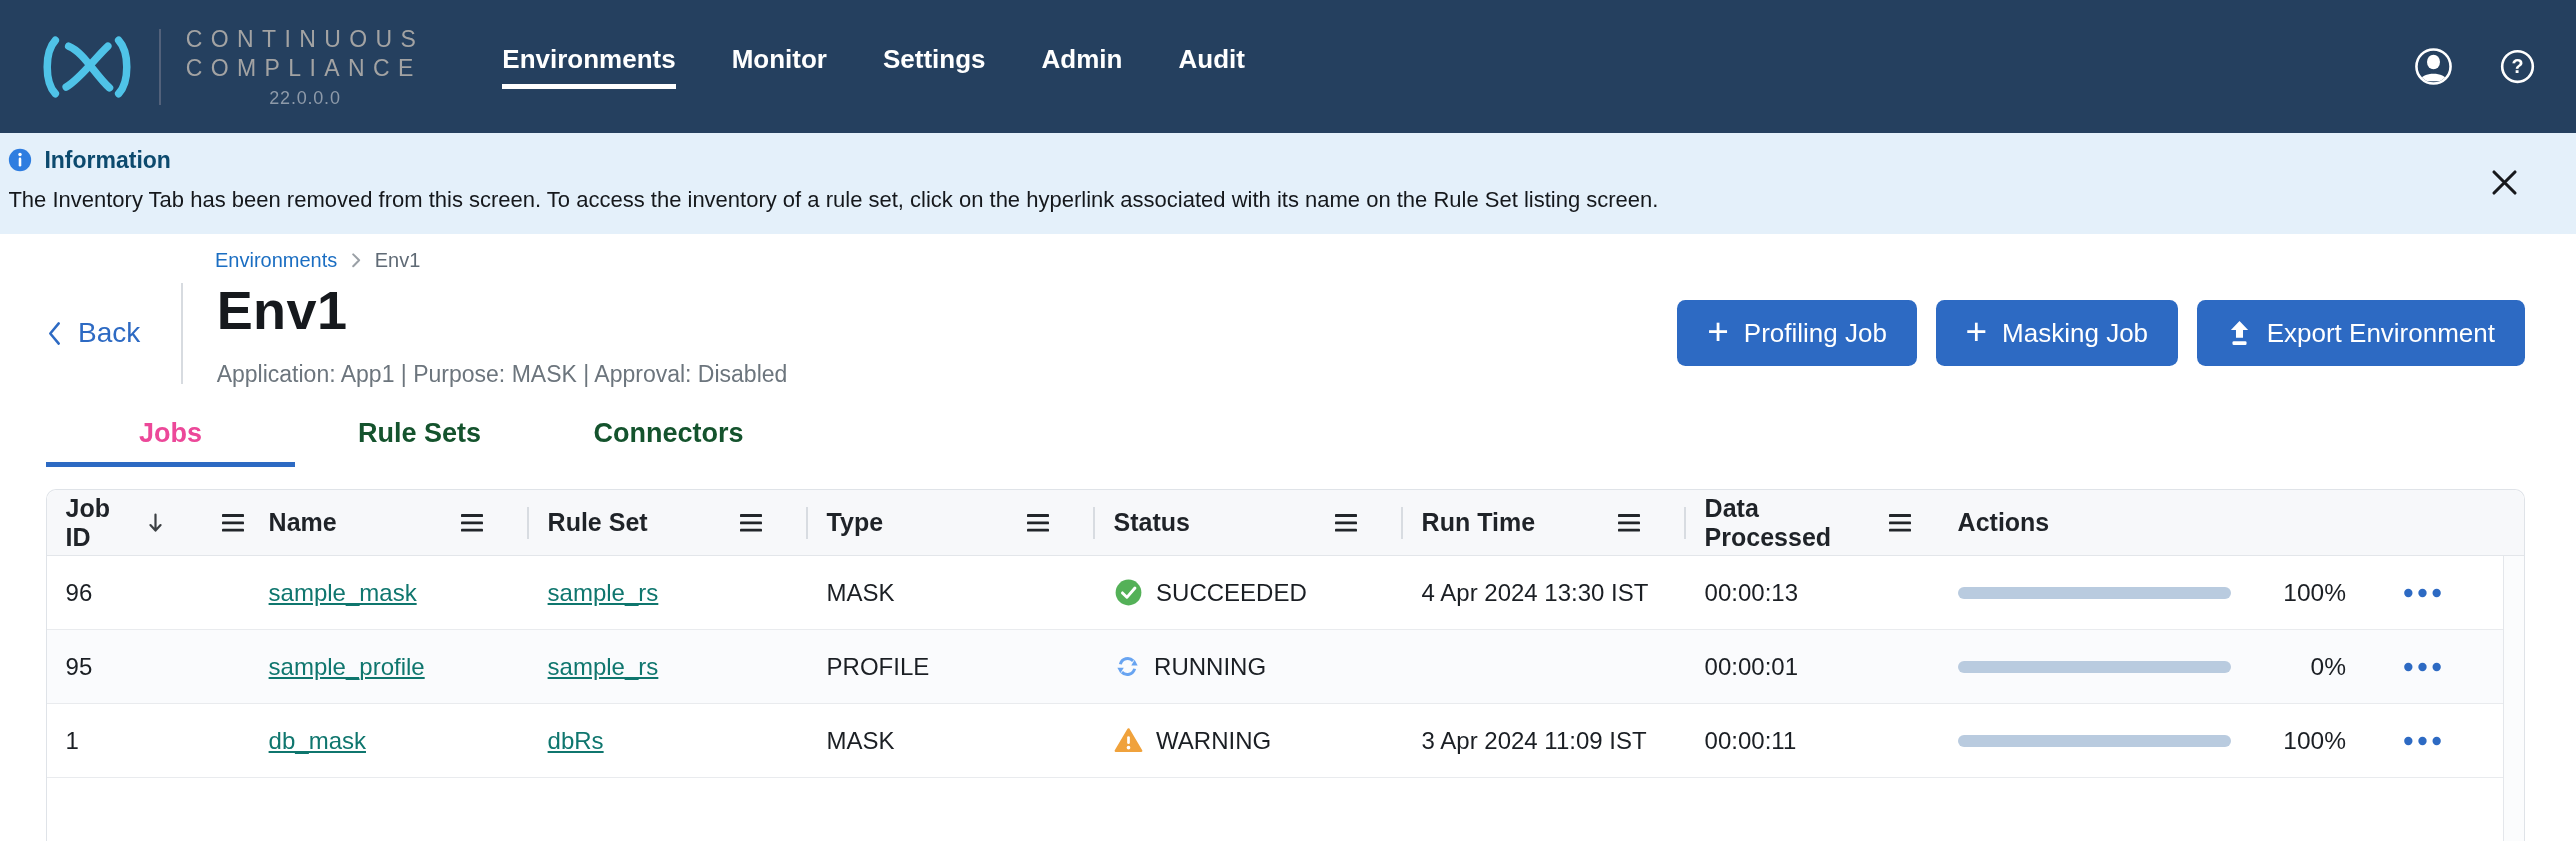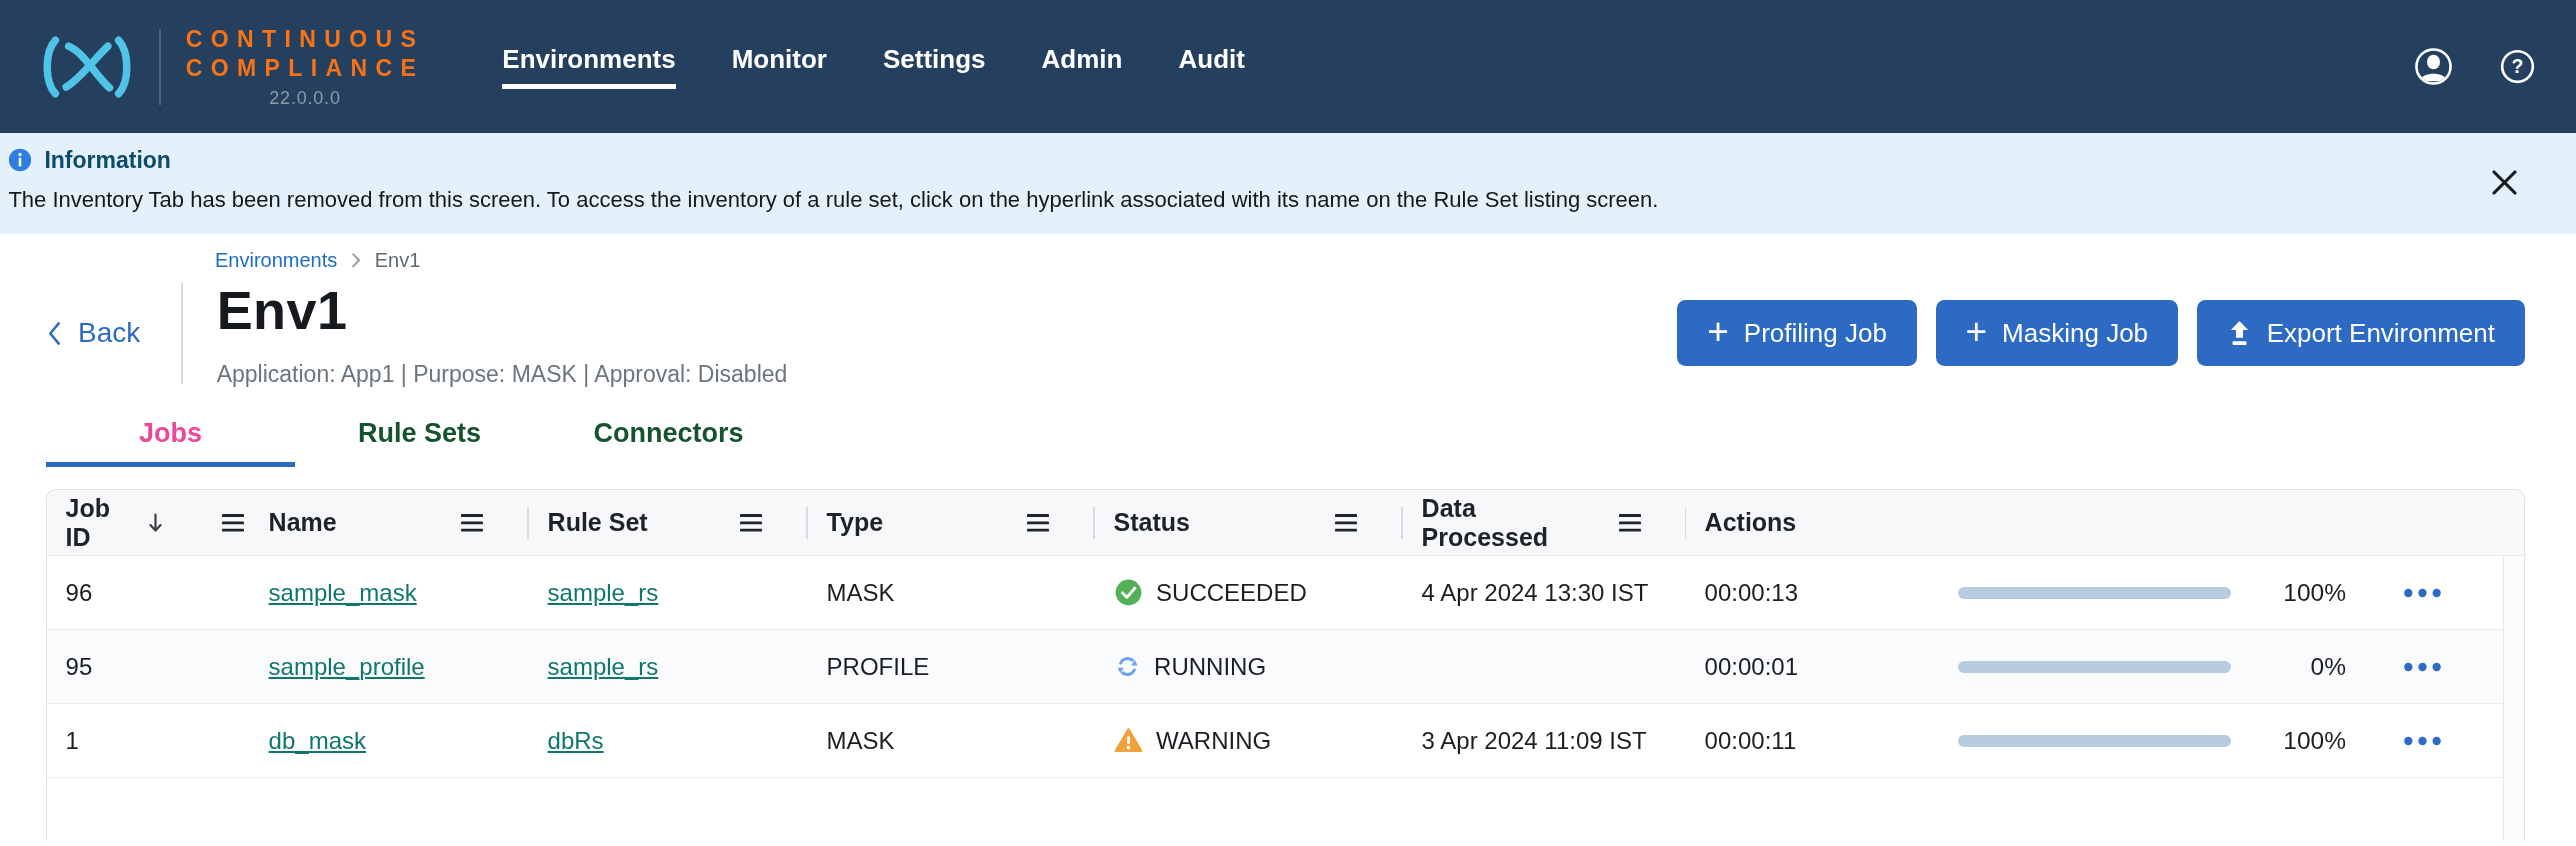--- a/index.html
+++ b/index.html
@@ -5,21 +5,21 @@
   * { margin:0; padding:0; box-sizing:border-box; }
   html,body { background:#fff; }
   body { font-family:"Liberation Sans", sans-serif; color:#1b1f24; }
   #app { width:2576px; height:846px; overflow:hidden; background:#fff; display:flex; flex-direction:column; }
 
   
   .navbar { height:133px; background:#25405f; display:flex; align-items:center; padding:0 41px 0 37px; flex-shrink:0; }
   .logo-mark { display:flex; align-items:center; }
   .nav-divider { width:1.7px; height:76px; background:#52617a; margin:0 25px 0 22px; }
   .brand { display:flex; flex-direction:column; align-items:center; }
-  .brand-lines { color:#f97316; font-size:23px; letter-spacing:8.4px; line-height:29px; font-weight:700; white-space:nowrap; }
+  .brand-lines { color:#a3a3a3; font-size:23px; letter-spacing:8.4px; line-height:29px; font-weight:400; white-space:nowrap; }
   .brand-version { color:#8e9aa9; font-size:18px; margin-top:5px; letter-spacing:0.8px; }
   .nav-menu { display:flex; gap:56px; margin-left:78px; align-items:center; }
   .nav-item { color:#ffffff; font-size:26px; font-weight:700; padding-bottom:8.4px; border-bottom:5px solid transparent; cursor:pointer; }
   .nav-item.active { border-bottom-color:#ffffff; }
   .nav-right { margin-left:auto; display:flex; align-items:center; gap:47px; }
 
   
   .banner { height:101px; background:#e4f0fa; position:relative; padding:13.5px 93px 0 8.4px; flex-shrink:0; }
   .banner-title-row { display:flex; align-items:center; gap:12px; }
   .banner-title { font-size:23px; font-weight:700; color:#0c4a6e; }
@@ -246,20 +246,30 @@
           <span>Status</span>
             <span class="spacer"></span>
           <span class="menu-icon"><svg width="22" height="18" viewBox="0 0 26 21" fill="#22262a">
                 <rect width="26" height="3.4" rx="1"></rect>
                 <rect y="8.6" width="26" height="3.4" rx="1"></rect>
                 <rect y="17.2" width="26" height="3.4" rx="1"></rect>
               </svg></span>
           <span class="col-divider"></span>
         </div>
         <div class="th">
+          <span>Run Time</span>
+            <span class="spacer"></span>
+          <span class="menu-icon"><svg width="22" height="18" viewBox="0 0 26 21" fill="#22262a">
+                <rect width="26" height="3.4" rx="1"></rect>
+                <rect y="8.6" width="26" height="3.4" rx="1"></rect>
+                <rect y="17.2" width="26" height="3.4" rx="1"></rect>
+              </svg></span>
+          <span class="col-divider"></span>
+        </div>
+        <div class="th">
           <span>Data Processed</span>
             <span class="spacer"></span>
           <span class="menu-icon"><svg width="22" height="18" viewBox="0 0 26 21" fill="#22262a">
                 <rect width="26" height="3.4" rx="1"></rect>
                 <rect y="8.6" width="26" height="3.4" rx="1"></rect>
                 <rect y="17.2" width="26" height="3.4" rx="1"></rect>
               </svg></span>
           <span class="col-divider"></span>
         </div>
         <div class="th">

